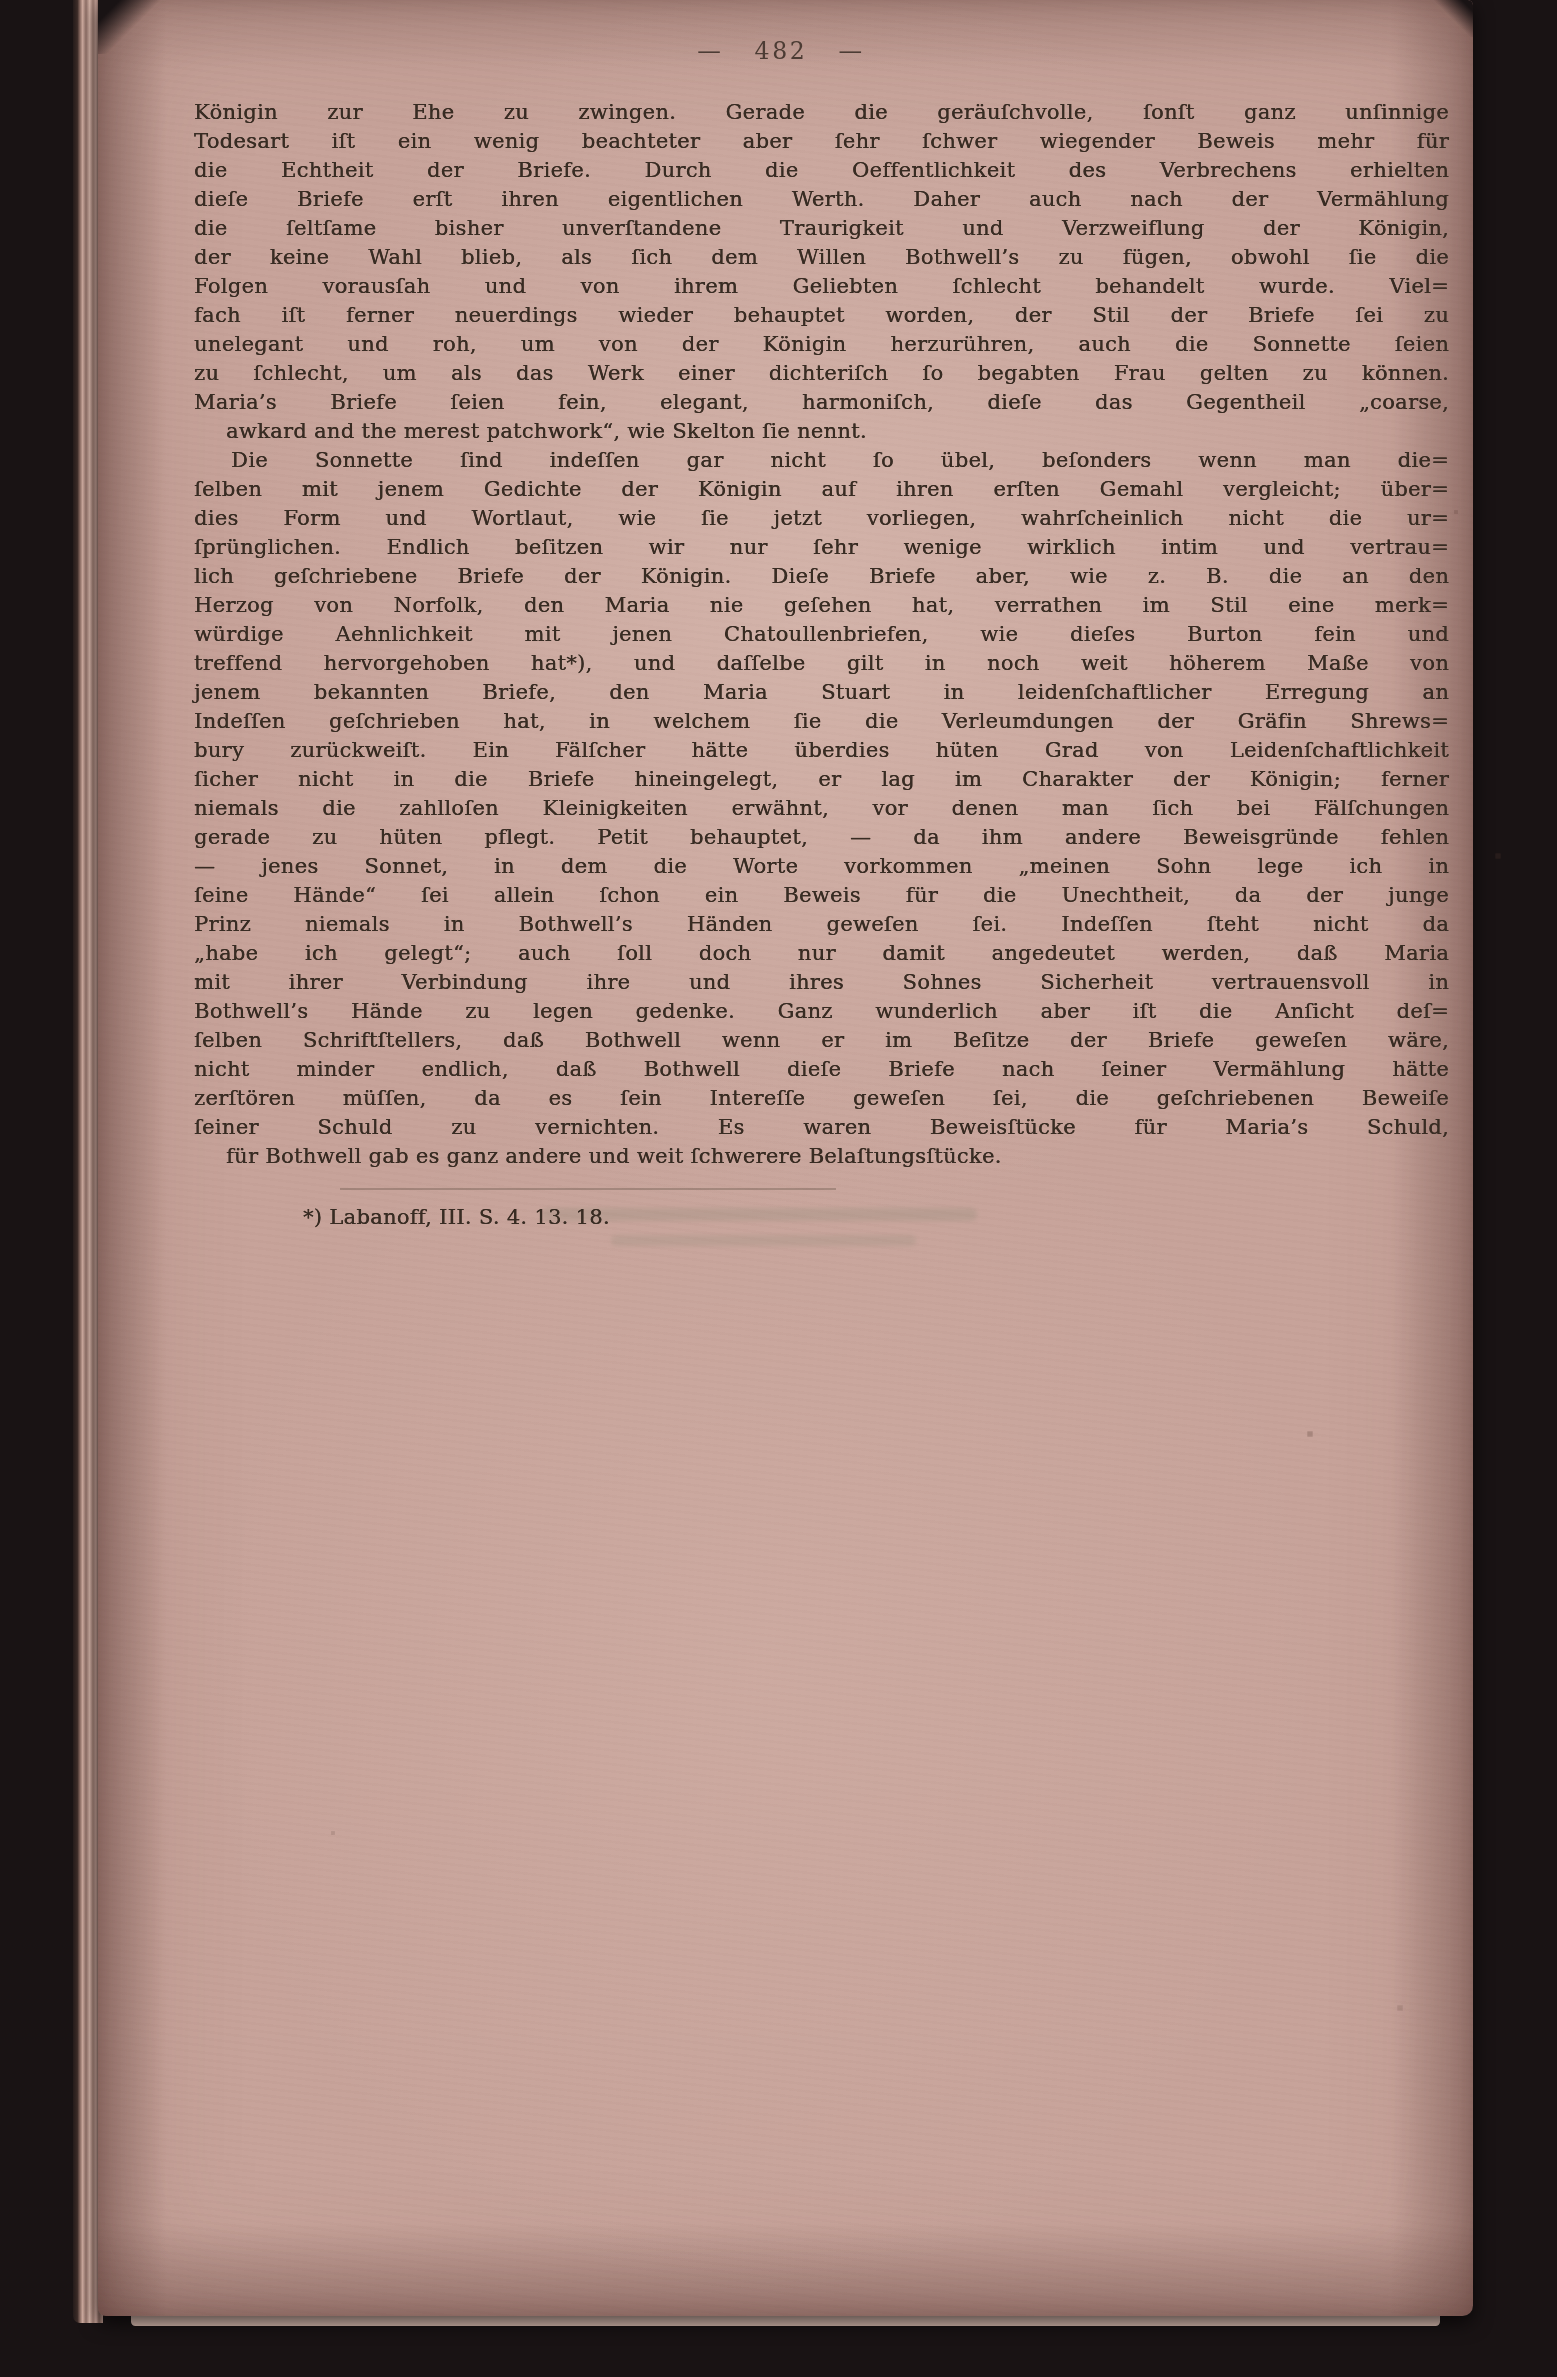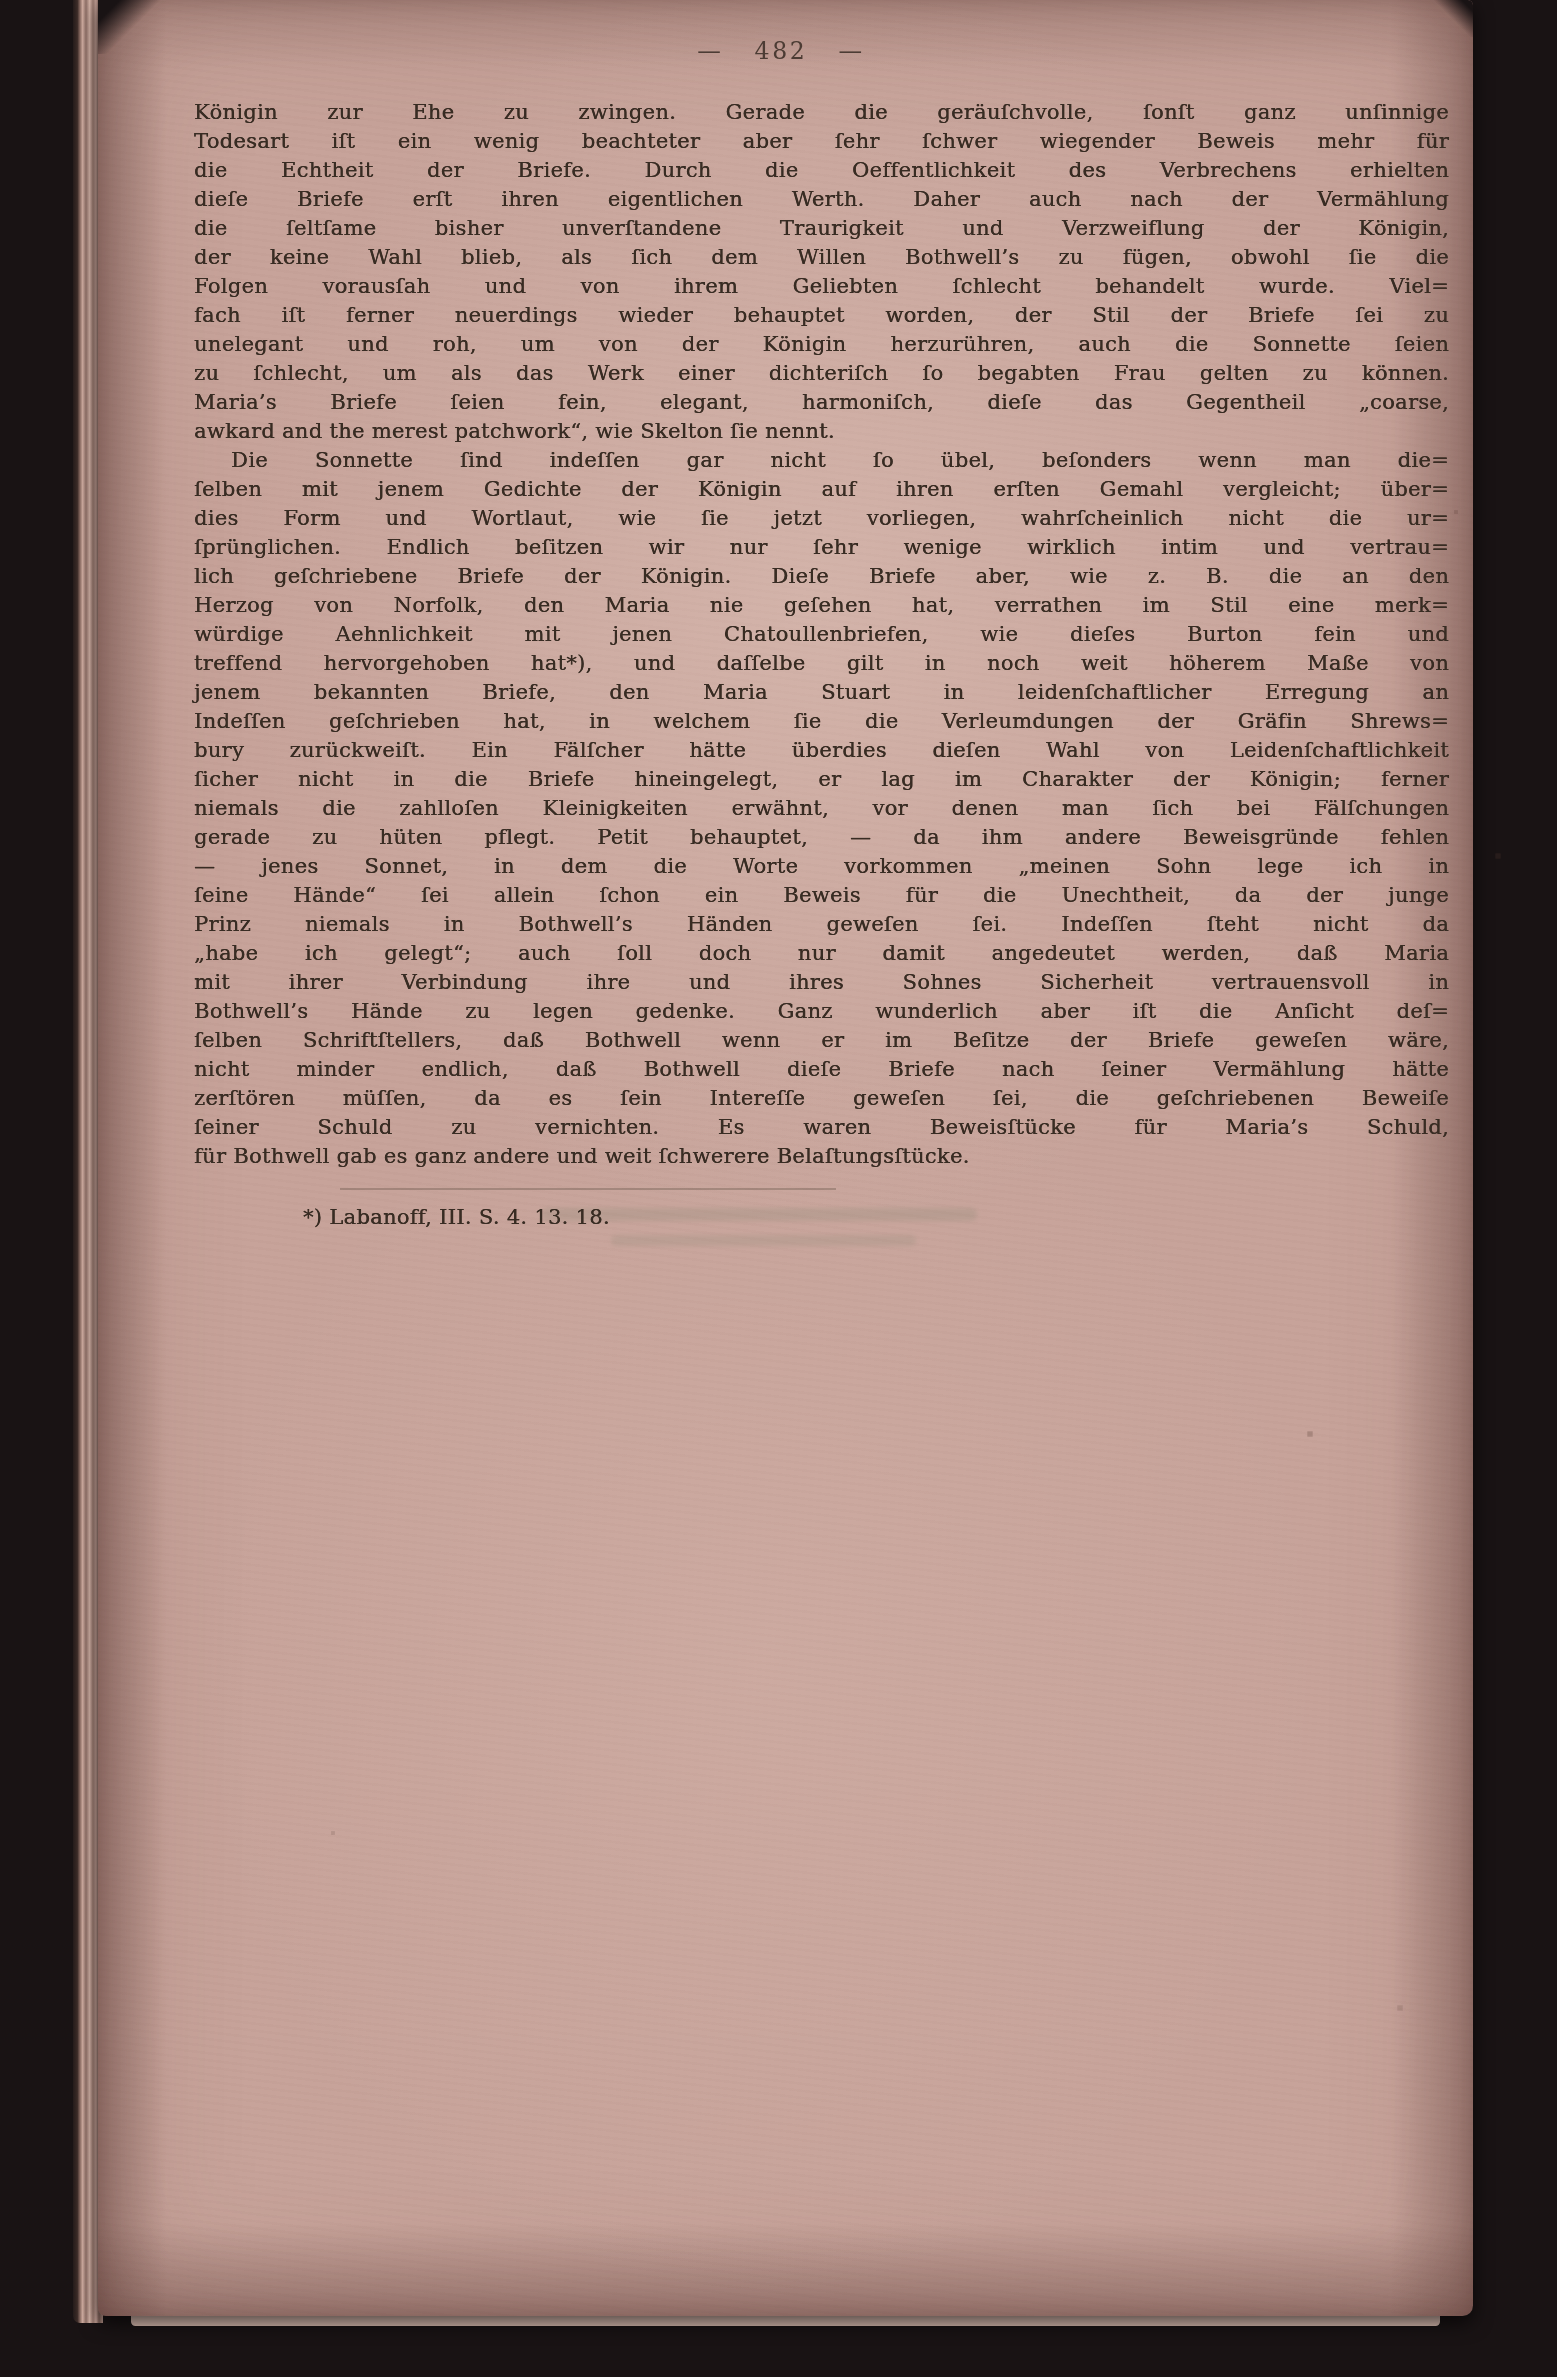--- a/index.html
+++ b/index.html
@@ -74,21 +74,21 @@
     font-size:21px;
     letter-spacing:0.3px;
     text-shadow:0.3px 0 0 currentColor;
     z-index:3;
   }
   .line{
     height:29px;
     text-align:justify;
     text-align-last:justify;
   }
-  .line.end{text-align-last:left;}
+  .line.end{text-align-last:left;margin-left:32px;}
   .line.indent{text-indent:37px;}
   
   .footnote{
     position:absolute;left:303px;top:1205px;
     font-size:21px;color:var(--ink);
     letter-spacing:0.3px;
     text-shadow:0.3px 0 0 currentColor;
     z-index:3;
   }
   
@@ -152,21 +152,21 @@
     <div class="line indent">Die Sonnette ſind indeſſen gar nicht ſo übel, beſonders wenn man die=</div>
     <div class="line">ſelben mit jenem Gedichte der Königin auf ihren erſten Gemahl vergleicht; über=</div>
     <div class="line">dies Form und Wortlaut, wie ſie jetzt vorliegen, wahrſcheinlich nicht die ur=</div>
     <div class="line">ſprünglichen.  Endlich beſitzen wir nur ſehr wenige wirklich intim und vertrau=</div>
     <div class="line">lich geſchriebene Briefe der Königin.  Dieſe Briefe aber, wie z. B. die an den</div>
     <div class="line">Herzog von Norfolk, den Maria nie geſehen hat, verrathen im Stil eine merk=</div>
     <div class="line">würdige Aehnlichkeit mit jenen Chatoullenbriefen, wie dieſes Burton fein und</div>
     <div class="line">treffend hervorgehoben hat*), und daſſelbe gilt in noch weit höherem Maße von</div>
     <div class="line">jenem bekannten Briefe, den Maria Stuart in leidenſchaftlicher Erregung an</div>
     <div class="line">Indeſſen geſchrieben hat, in welchem ſie die Verleumdungen der Gräfin Shrews=</div>
-    <div class="line">bury zurückweiſt.  Ein Fälſcher hätte überdies dieſen Wahl von Leidenſchaftlichkeit</div>
+    <div class="line">bury zurückweiſt.  Ein Fälſcher hätte überdies hüten Grad von Leidenſchaftlichkeit</div>
     <div class="line">ſicher nicht in die Briefe hineingelegt, er lag im Charakter der Königin; ferner</div>
     <div class="line">niemals die zahlloſen Kleinigkeiten erwähnt, vor denen man ſich bei Fälſchungen</div>
     <div class="line">gerade zu hüten pflegt.  Petit behauptet, — da ihm andere Beweisgründe fehlen</div>
     <div class="line">— jenes Sonnet, in dem die Worte vorkommen „meinen Sohn lege ich in</div>
     <div class="line">ſeine Hände“ ſei allein ſchon ein Beweis für die Unechtheit, da der junge</div>
     <div class="line">Prinz niemals in Bothwell’s Händen geweſen ſei.  Indeſſen ſteht nicht da</div>
     <div class="line">„habe ich gelegt“; auch ſoll doch nur damit angedeutet werden, daß Maria</div>
     <div class="line">mit ihrer Verbindung ihre und ihres Sohnes Sicherheit vertrauensvoll in</div>
     <div class="line">Bothwell’s Hände zu legen gedenke.  Ganz wunderlich aber iſt die Anſicht deſ=</div>
     <div class="line">ſelben Schriftſtellers, daß Bothwell wenn er im Beſitze der Briefe geweſen wäre,</div>

